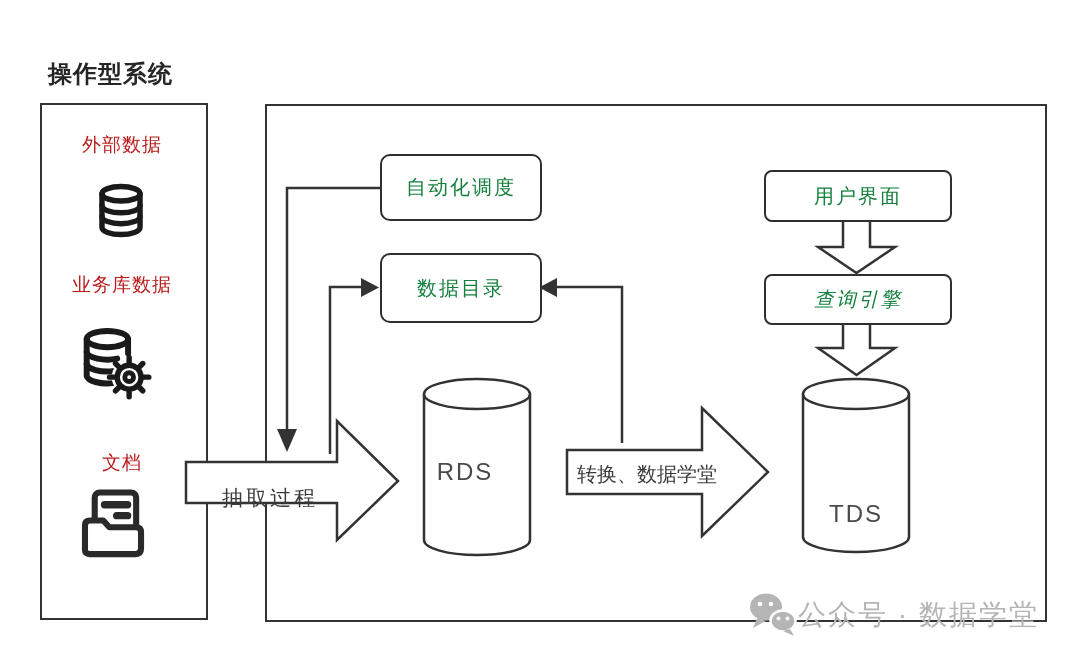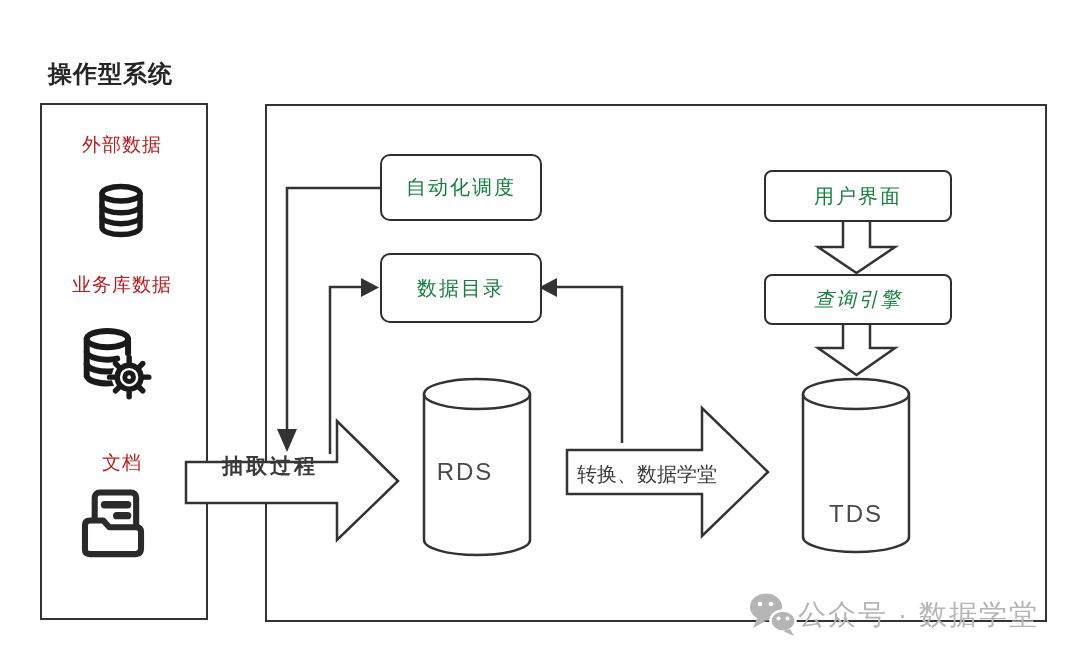--- a/index.html
+++ b/index.html
@@ -105,21 +105,21 @@
   </svg>
 
   <div class="node" style="left:380px;top:154px;width:158px;height:63px;">自动化调度</div>
   <div class="node" style="left:380px;top:253px;width:158px;height:66px;">数据目录</div>
   <div class="node" style="left:764px;top:170px;width:184px;height:48px;border-radius:8px;">用户界面</div>
   <div class="node" style="left:764px;top:274px;width:184px;height:47px;border-radius:8px;font-style:italic;">查询引擎</div>
 
   <div class="store-label" style="left:427px;top:458px;width:76px;">RDS</div>
   <div class="store-label" style="left:806px;top:460px;width:100px;margin-top:40px;">TDS</div>
 
-  <div class="proc-label" style="left:200px;top:452px;width:140px;font-weight:bold;">抽取过程</div>
+  <div class="proc-label" style="left:200px;top:484px;width:140px;">抽取过程</div>
   <div class="proc-label" style="left:572px;top:461px;width:150px;font-size:20px;letter-spacing:0;">转换、数据学堂</div>
 
   <div class="watermark" style="left:748px;top:592px;">
     <svg width="50" height="46" viewBox="0 0 50 46">
       <ellipse cx="18" cy="15" rx="16" ry="13.5" fill="#b5b5b5"></ellipse>
       <polygon points="9,26 5,36 18,29" fill="#b5b5b5"></polygon>
       <circle cx="12" cy="12" r="2.3" fill="#ffffff"></circle>
       <circle cx="23" cy="12" r="2.3" fill="#ffffff"></circle>
       <ellipse cx="35" cy="29" rx="12.5" ry="10.5" fill="#b5b5b5" stroke="#ffffff" stroke-width="2.5"></ellipse>
       <polygon points="42,37 46,44 35,39" fill="#b5b5b5"></polygon>

